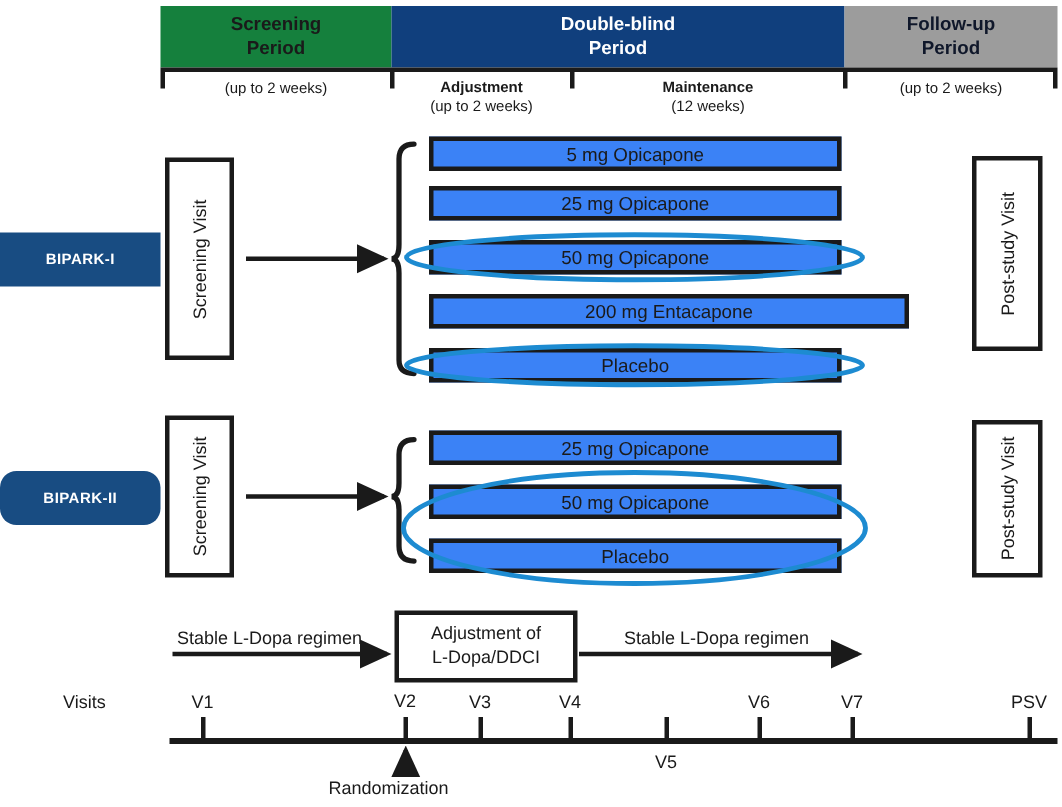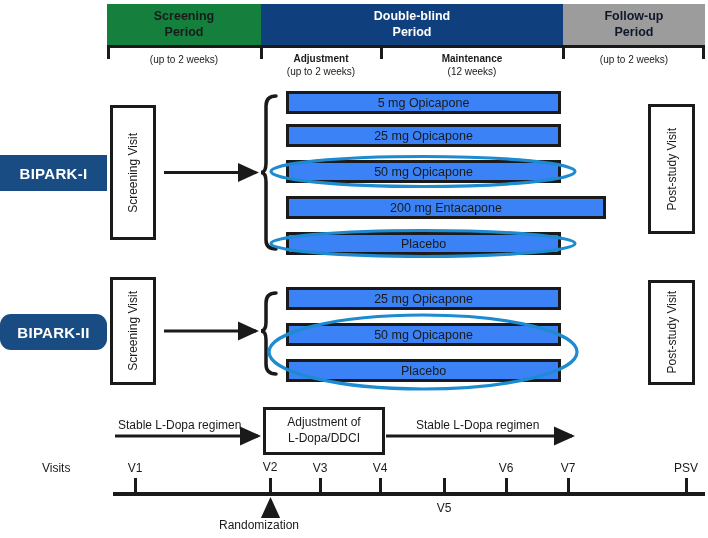--- a/index.html
+++ b/index.html
@@ -51,21 +51,21 @@
     text-align: center;
     font-size: 10px;
     line-height: 1.3;
   }
   .sub-label .b { font-weight: bold; }
 
   
   .study-label {
     background: #184C82;
     color: #ffffff;
-    font-size: 15px;
+    font-size: 10px;
     font-weight: bold;
     letter-spacing: .3px;
     display: flex;
     align-items: center;
     justify-content: center;
   }
 
   
   .vbox {
     border: 3px solid #1a1a1a;

